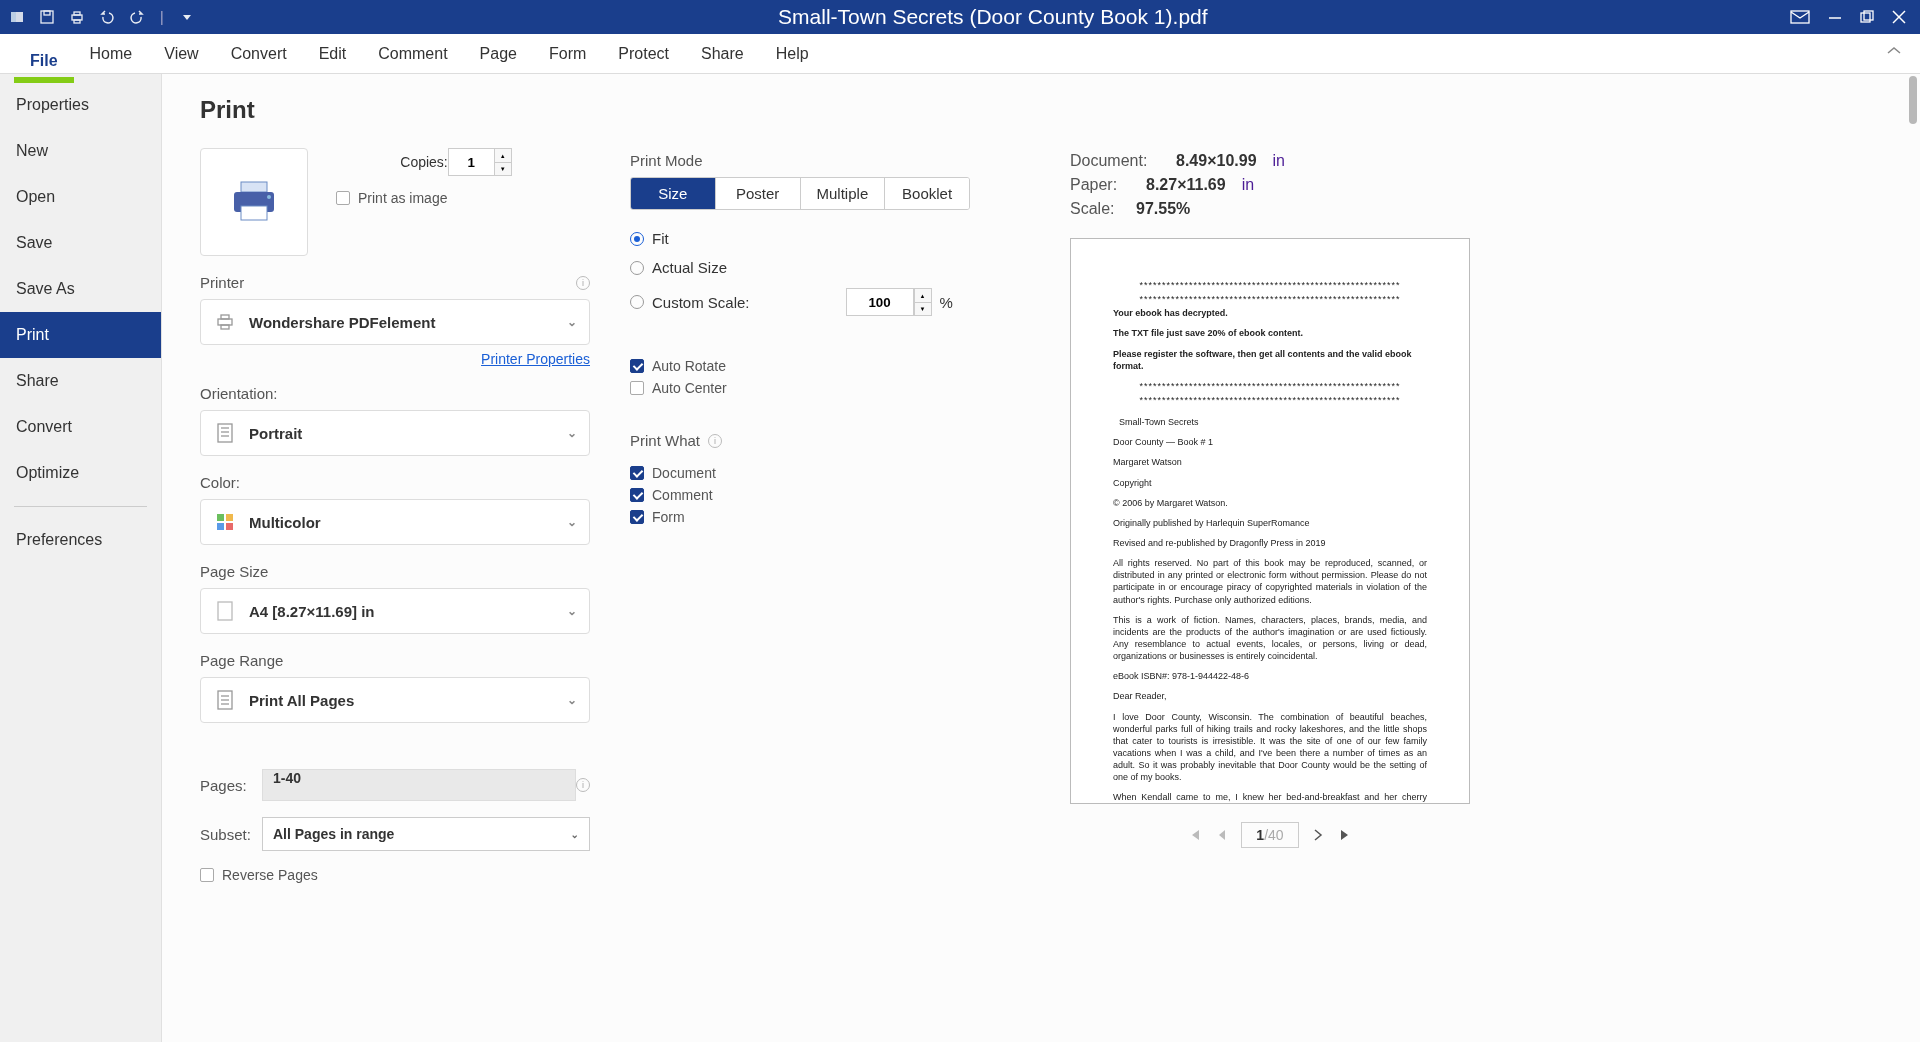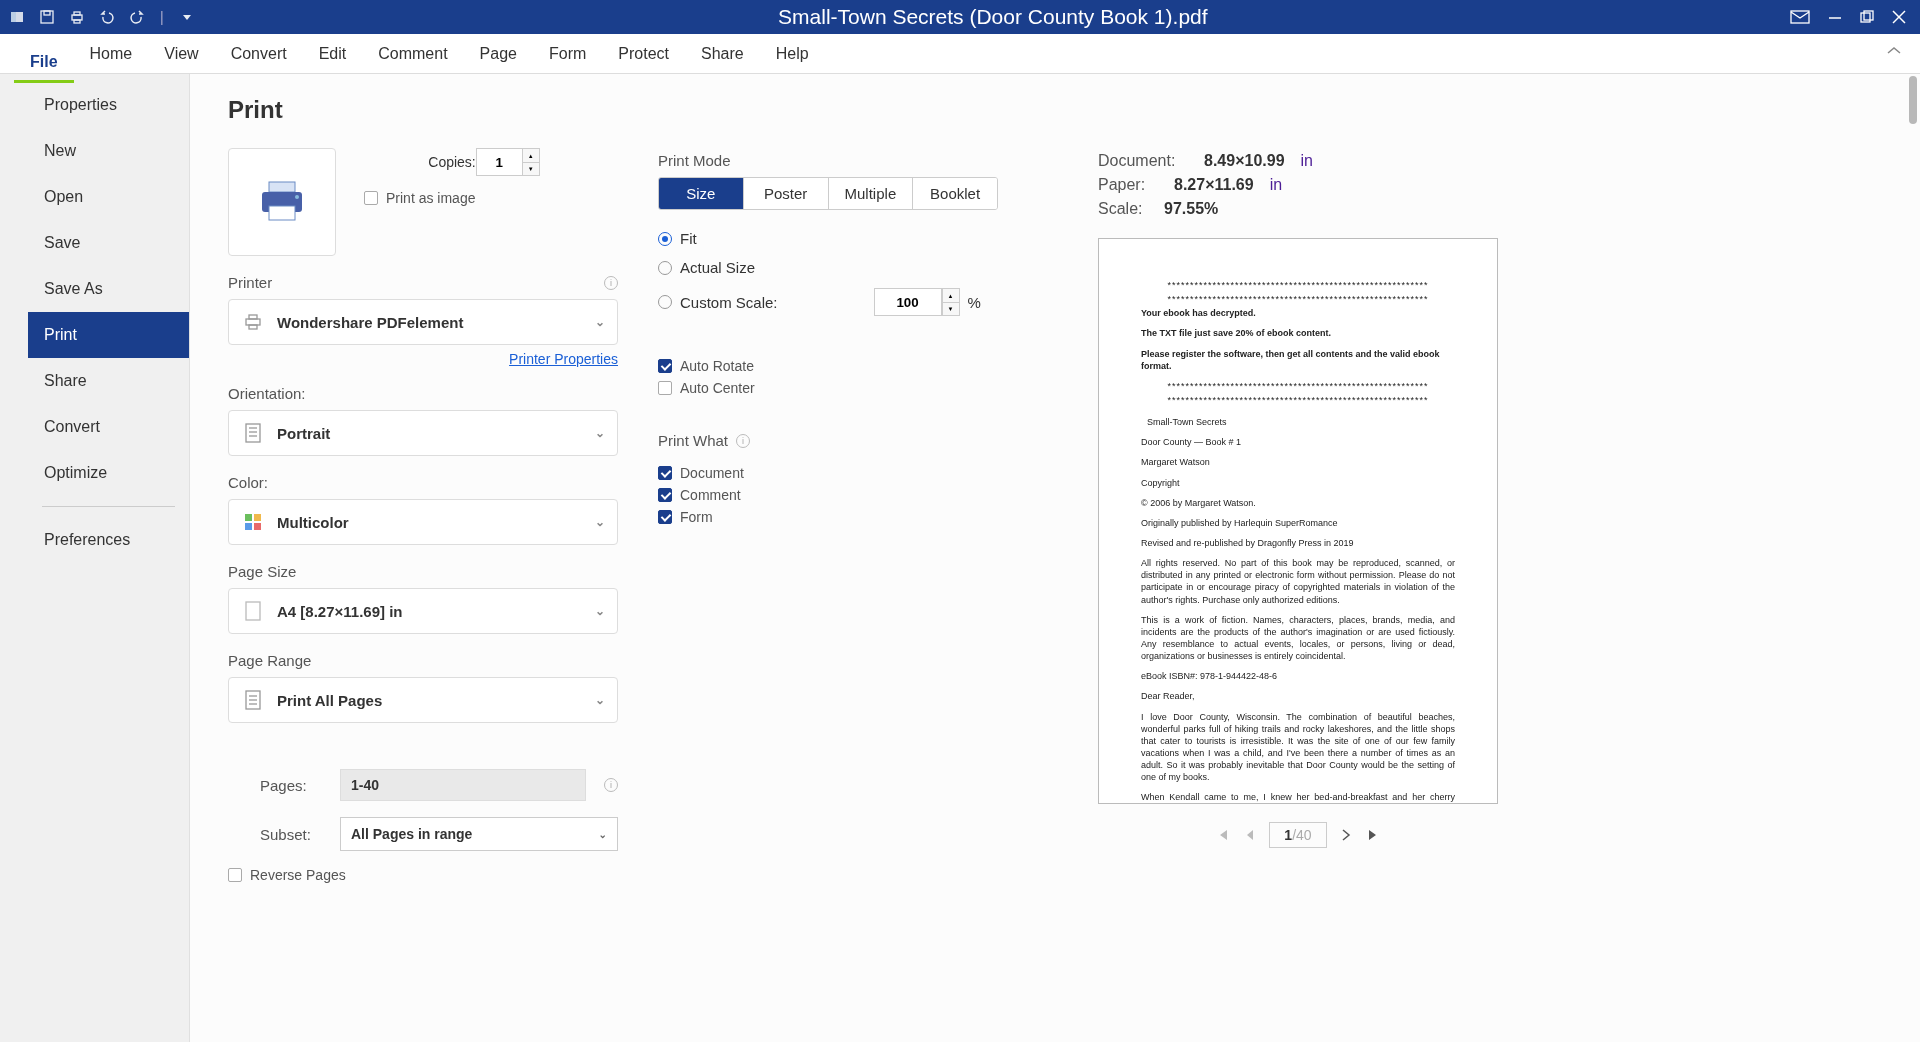--- a/index.html
+++ b/index.html
@@ -6,24 +6,24 @@
 body { background: #f0f0f0; width: 1920px; height: 1042px; overflow: hidden; font-size: 14px; color: #333; }
 
 .titlebar { background: #1a3e8c; height: 34px; display: flex; align-items: center; color: #fff; padding: 0 8px; }
 .titlebar .left-icons { display: flex; gap: 12px; align-items: center; }
 .titlebar .left-icons .tb-icon { width: 18px; height: 18px; display: flex; align-items: center; justify-content: center; opacity: .9; }
 .titlebar .title { flex: 1; text-align: center; font-size: 21px; }
 .titlebar .right-icons { display: flex; gap: 18px; align-items: center; padding-right: 6px; }
 
 .menubar { background: #fff; height: 40px; display: flex; align-items: center; padding: 0 14px; border-bottom: 1px solid #ddd; position: relative; }
 .menubar .menu-item { padding: 0 16px; height: 100%; display: flex; align-items: center; font-size: 16px; color: #333; cursor: pointer; }
-.menubar .menu-item.active { color: #1a3e8c; font-weight: 600; border-bottom: 3px solid #84cc16; margin-top: 20px; }
+.menubar .menu-item.active { color: #1a3e8c; font-weight: 600; border-bottom: 6px solid #84cc16; margin-top: 20px; }
 .menubar .collapse { position: absolute; right: 18px; top: 12px; }
 
-.workspace { display: flex; height: calc(100% - 74px); padding-left: 28px; }
+.workspace { display: flex; height: calc(100% - 74px); }
 .sidebar { width: 162px; background: #f0f0f0; border-right: 1px solid #e0e0e0; padding-top: 8px; }
 .sidebar .side-item { padding: 14px 16px; font-size: 16px; color: #333; cursor: pointer; }
 .sidebar .side-item.active { background: #1a3e8c; color: #fff; }
 .sidebar .side-divider { margin: 10px 14px; border-top: 1px solid #ccc; }
 
 .main { flex: 1; background: #fcfcfc; padding: 22px 38px; display: flex; position: relative; overflow: hidden; }
 .scrollbar { position: absolute; right: 2px; top: 0; width: 10px; height: 100%; background: transparent; }
 .scrollbar .thumb { position: absolute; top: 2px; width: 8px; right: 1px; height: 48px; background: #b8b8b8; border-radius: 4px; }
 
 .col-left { width: 390px; }
@@ -48,23 +48,23 @@
 
 .label { font-size: 15px; color: #555; margin-bottom: 8px; display: flex; align-items: center; gap: 8px; }
 .info-icon { width: 14px; height: 14px; border-radius: 50%; border: 1px solid #bbb; display: inline-flex; align-items: center; justify-content: center; font-size: 9px; color: #aaa; flex-shrink: 0; }
 .select { height: 46px; border: 1px solid #ddd; border-radius: 4px; background: #fff; display: flex; align-items: center; padding: 0 12px; position: relative; font-weight: 600; font-size: 15px; margin-bottom: 6px; }
 .select .sel-icon { width: 24px; height: 24px; margin-right: 12px; display: flex; align-items: center; justify-content: center; }
 .select .chev { position: absolute; right: 12px; top: 50%; transform: translateY(-50%); font-size: 12px; color: #888; }
 .link { color: #1a5fd6; text-decoration: underline; font-size: 14px; text-align: right; display: block; margin-bottom: 14px; }
 
 .section { margin-bottom: 18px; }
 
-.pages-row { display: flex; align-items: center; gap: 18px; margin-bottom: 16px; margin-left: 32px; }
+.pages-row { display: flex; align-items: center; margin-bottom: 16px; }
 .pages-row .plabel { width: 62px; font-size: 15px; color: #555; }
-.pages-input { flex: 1; height: 32px; background: #e9e9e9; border: 1px solid #ddd; padding: 0 10px; font-weight: 600; display: flex; align-items: center; }
+.pages-input { flex: 1; height: 32px; background: #e9e9e9; border: 1px solid #ddd; padding: 0 10px; font-weight: 600; display: flex; align-items: flex-start; }
 .subset-select { flex: 1; height: 34px; border: 1px solid #ccc; background: #fff; padding: 0 10px; position: relative; display: flex; align-items: center; font-weight: 600; }
 .subset-select .chev { position: absolute; right: 10px; font-size: 10px; color: #666; }
 
 
 .seg { display: flex; border: 1px solid #ccc; border-radius: 3px; overflow: hidden; width: 340px; margin-bottom: 20px; }
 .seg .seg-item { flex: 1; text-align: center; padding: 7px 0; font-size: 15px; border-right: 1px solid #ccc; background: #fff; cursor: pointer; }
 .seg .seg-item:last-child { border-right: none; }
 .seg .seg-item.active { background: #1a3e8c; color: #fff; }
 
 .radio-row { display: flex; align-items: center; gap: 8px; margin-bottom: 12px; font-size: 15px; }

